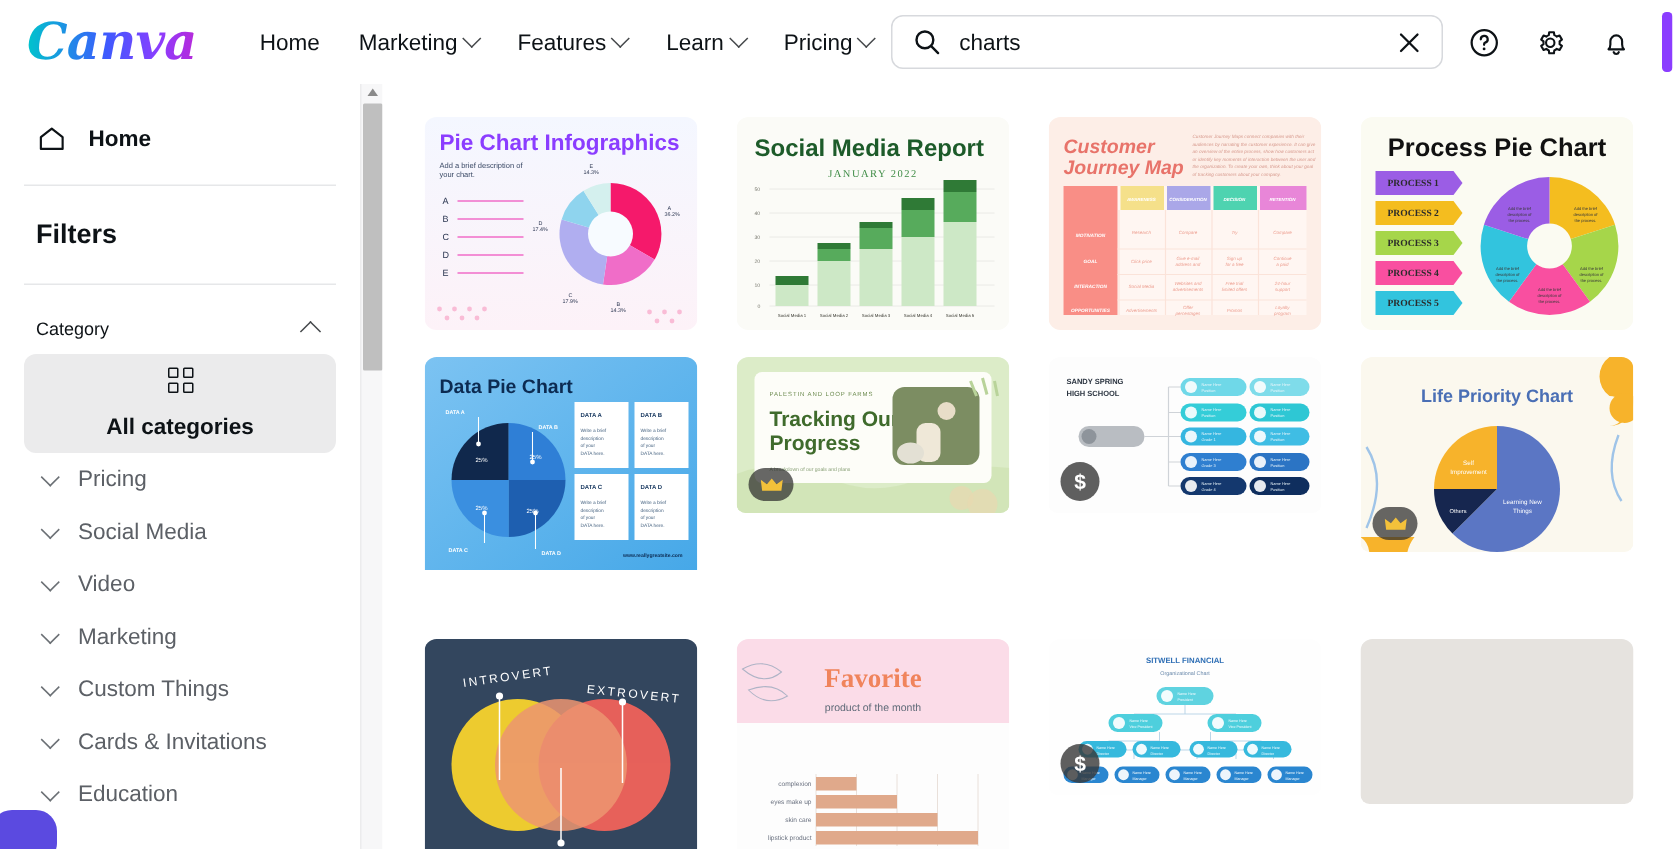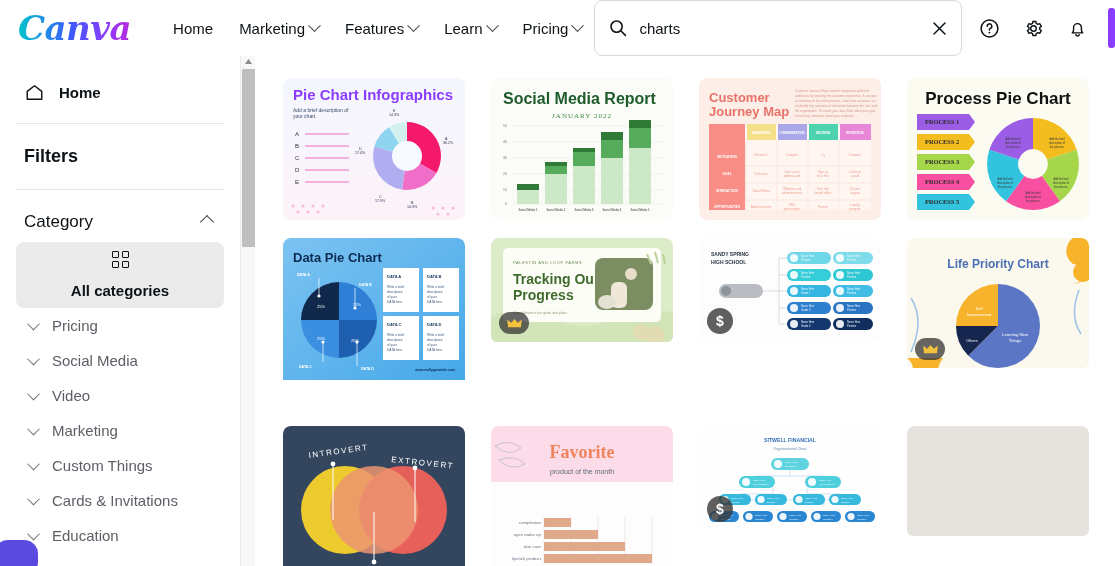--- a/index.html
+++ b/index.html
@@ -33,21 +33,21 @@
   .navitem {
     display: flex; align-items: center; gap: 5px;
     font-size: 15px; color: #0d1216;
     padding: 8px 12px; border-radius: 6px; cursor: pointer; white-space: nowrap;
   }
   .chev { width: 9px; height: 9px; border-right: 1.6px solid #44474a; border-bottom: 1.6px solid #44474a;
           transform: rotate(45deg) translate(-2px,-2px); }
 
   .searchwrap { margin-left: auto; display: flex; align-items: center; gap: 10px; }
   .searchbox {
-    width: 368px; height: 56px;
+    width: 368px; height: 36px;
     border: 1px solid #d7d9dd; border-radius: 8px;
     display: flex; align-items: center; padding: 0 10px 0 14px; background: #fff;
   }
   .search-ico { flex: 0 0 18px; height: 18px; margin-right: 12px; }
   .search-input {
     flex: 1; border: 0; outline: none; font-size: 15px;
     font-family: "Liberation Sans", sans-serif; color: #0d1216; background: transparent;
   }
   .clear-btn { width: 24px; height: 24px; display: flex; align-items: center; justify-content: center;
                cursor: pointer; border-radius: 50%; }
@@ -65,22 +65,22 @@
   }
   .side-inner { padding: 0 16px; }
   .side-home {
     display: flex; align-items: center; gap: 14px;
     padding: 12px 8px; margin-top: 14px; cursor: pointer; border-radius: 8px;
     font-size: 15px; font-weight: 600;
   }
   .divider { height: 1px; background: #e6e7e9; margin: 8px 0; }
   .filters-title { font-size: 18px; font-weight: 700; padding: 14px 8px; }
   .cat-head {
-    display: flex; align-items: center; justify-content: space-between;
-    padding: 14px 8px 10px 8px; font-size: 17px; cursor: pointer;
+    display: flex; align-items: flex-end; justify-content: space-between;
+    padding: 14px 8px 10px 8px; font-size: 12px; cursor: pointer;
   }
   .chev-up { width: 10px; height: 10px; border-left: 1.8px solid #44474a; border-top: 1.8px solid #44474a;
              transform: rotate(45deg); margin-right: 4px; }
   .cat-item {
     display: flex; align-items: center; gap: 14px;
     padding: 9px 10px; border-radius: 8px; font-size: 15px; color: #5c6066; cursor: pointer;
   }
   .cat-item.active { background: #ebebec; color: #0d1216; font-weight: 700; flex-direction: column; }
   .chev-dn { width: 9px; height: 9px; border-right: 1.7px solid #6b7075; border-bottom: 1.7px solid #6b7075;
              transform: rotate(45deg) translate(-1px,-1px); flex: 0 0 auto; margin-left: 3px; }
@@ -367,21 +367,21 @@
                   <text x="65" y="133">Social Media 2</text>
                   <text x="93" y="133">Social Media 3</text>
                   <text x="121" y="133">Social Media 4</text>
                   <text x="149" y="133">Social Media 5</text>
               </g>
             </svg>
           </div>
         </div>
 
         <div class="card">
-          <div class="thumb" style="height:142px;">
+          <div class="thumb" style="height:142px;font-style:italic;">
             <svg width="182" height="142" viewBox="0 0 182 142">
               <rect width="182" height="142" fill="#fdeee7"></rect>
               <text x="10" y="24" font-family="Liberation Sans, sans-serif" font-size="13" font-weight="700" fill="#e8736a">Customer</text>
               <text x="10" y="38" font-family="Liberation Sans, sans-serif" font-size="13" font-weight="700" fill="#e8736a">Journey Map</text>
               <g font-family="Liberation Sans, sans-serif" font-size="3.1" fill="#d79a8e">
                 <text x="96" y="14">Customer Journey Maps connect companies with their</text>
                 <text x="96" y="19">audiences by narrating the customer experience. It can give</text>
                 <text x="96" y="24">an overview of the entire process, show how customers act</text>
                 <text x="96" y="29">or identify key moments of interaction between the user and</text>
                 <text x="96" y="34">the organization. To create your own, think about your goal</text>

